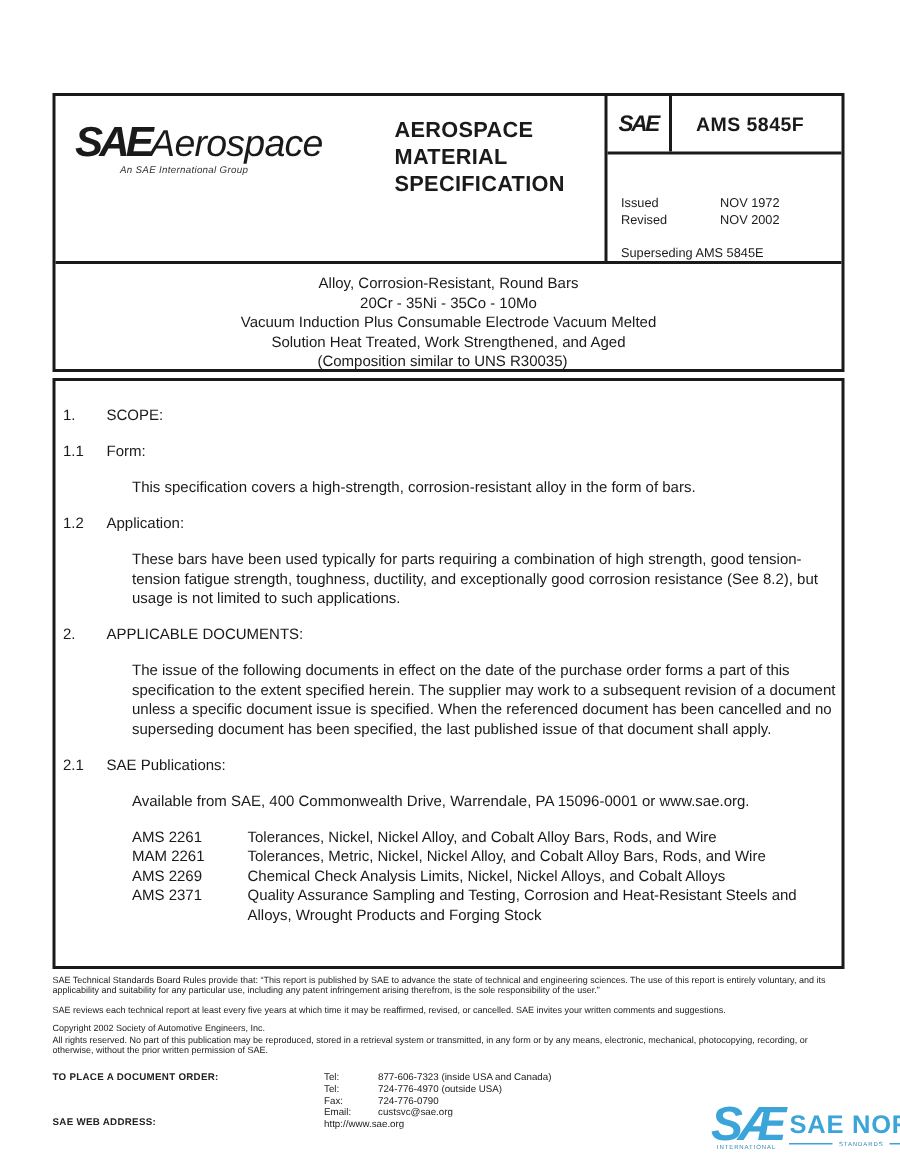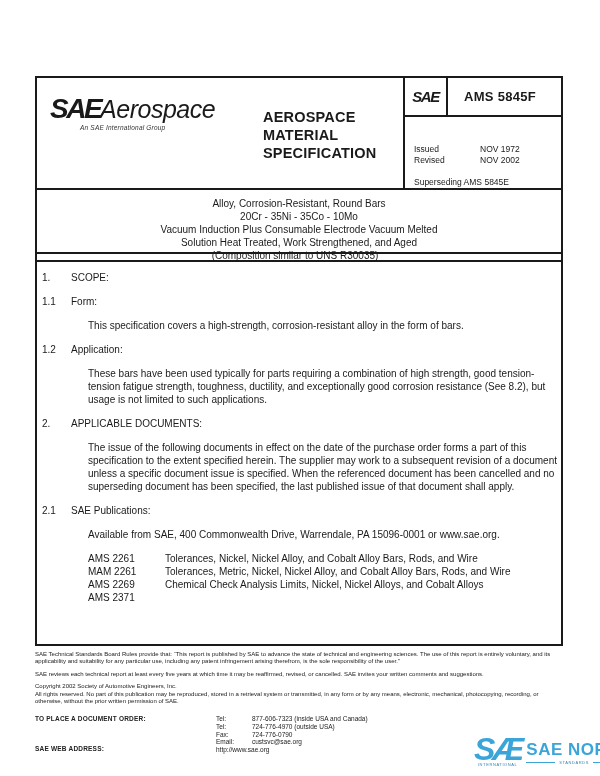--- a/index.html
+++ b/index.html
@@ -5,30 +5,30 @@
   * { margin:0; padding:0; box-sizing:border-box; }
   html,body { background:#e8e8e8; }
   .page {
     position:relative; width:600px; height:776px; margin:0 auto;
     background:#ffffff; color:#1a1a1a;
     font-family:"Liberation Sans","DejaVu Sans",sans-serif;
     overflow:hidden;
   }
   
   .header-box {
-    position:absolute; left:35px; top:76px; width:528px; height:186px;
+    position:absolute; left:35px; top:62px; width:528px; height:186px;
     border:2px solid #1a1a1a;
   }
   .header-top { height:112px; border-bottom:2px solid #1a1a1a; display:flex; }
   .logo-cell { width:218px; padding:15px 0 0 13px; }
   .logo-line { white-space:nowrap; }
   .logo-sae { font-weight:bold; font-style:italic; font-size:28px; letter-spacing:-2.5px; }
   .logo-aero { font-style:italic; font-size:25px; letter-spacing:-0.5px; }
   .logo-tagline { font-style:italic; font-size:6.5px; color:#333; margin:-1px 0 0 30px; letter-spacing:0.2px; }
-  .doctype-cell { flex:1; padding-top:30px; padding-left:8px; }
+  .doctype-cell { flex:1; padding-top:14px; padding-left:8px; }
   .doctype-title { font-weight:bold; font-size:14.5px; line-height:18px; width:135px; letter-spacing:0.2px; }
   .right-cell { width:158px; border-left:2px solid #1a1a1a; display:flex; flex-direction:column; }
   .badge-row { height:44px; border-bottom:2px solid #1a1a1a; display:flex; }
   .sae-badge-box { width:43px; border-right:2px solid #1a1a1a; display:flex; align-items:center; justify-content:center;
     font-weight:bold; font-style:italic; font-size:15px; letter-spacing:-1.5px; }
   .doc-number { align-self:center; margin-left:16px; font-weight:bold; font-size:13px; letter-spacing:0.3px; }
   .issue-info { padding:27px 8px 0 9px; font-size:8.5px; line-height:11.5px; }
   .issue-row { display:flex; }
   .issue-label { width:66px; }
   .superseding { margin-top:10px; }
@@ -159,20 +159,21 @@
       <div class="pub-row">
         <span class="pub-code">MAM 2261</span>
         <span class="pub-title">Tolerances, Metric, Nickel, Nickel Alloy, and Cobalt Alloy Bars, Rods, and Wire</span>
       </div>
       <div class="pub-row">
         <span class="pub-code">AMS 2269</span>
         <span class="pub-title">Chemical Check Analysis Limits, Nickel, Nickel Alloys, and Cobalt Alloys</span>
       </div>
       <div class="pub-row">
         <span class="pub-code">AMS 2371</span>
+        <span class="pub-title">Quality Assurance Sampling and Testing, Corrosion and Heat-Resistant Steels and Alloys, Wrought Products and Forging Stock</span>
       </div>
     </div>
   </div>
 
   <div class="footer">
     <p class="fine">SAE Technical Standards Board Rules provide that: “This report is published by SAE to advance the state of technical and engineering sciences. The use of this report is entirely voluntary, and its applicability and suitability for any particular use, including any patent infringement arising therefrom, is the sole responsibility of the user.”</p>
     <p class="fine">SAE reviews each technical report at least every five years at which time it may be reaffirmed, revised, or cancelled. SAE invites your written comments and suggestions.</p>
     <p class="fine fine-tight">Copyright 2002 Society of Automotive Engineers, Inc.</p>
     <p class="fine">All rights reserved. No part of this publication may be reproduced, stored in a retrieval system or transmitted, in any form or by any means, electronic, mechanical, photocopying, recording, or otherwise, without the prior written permission of SAE.</p>
 

